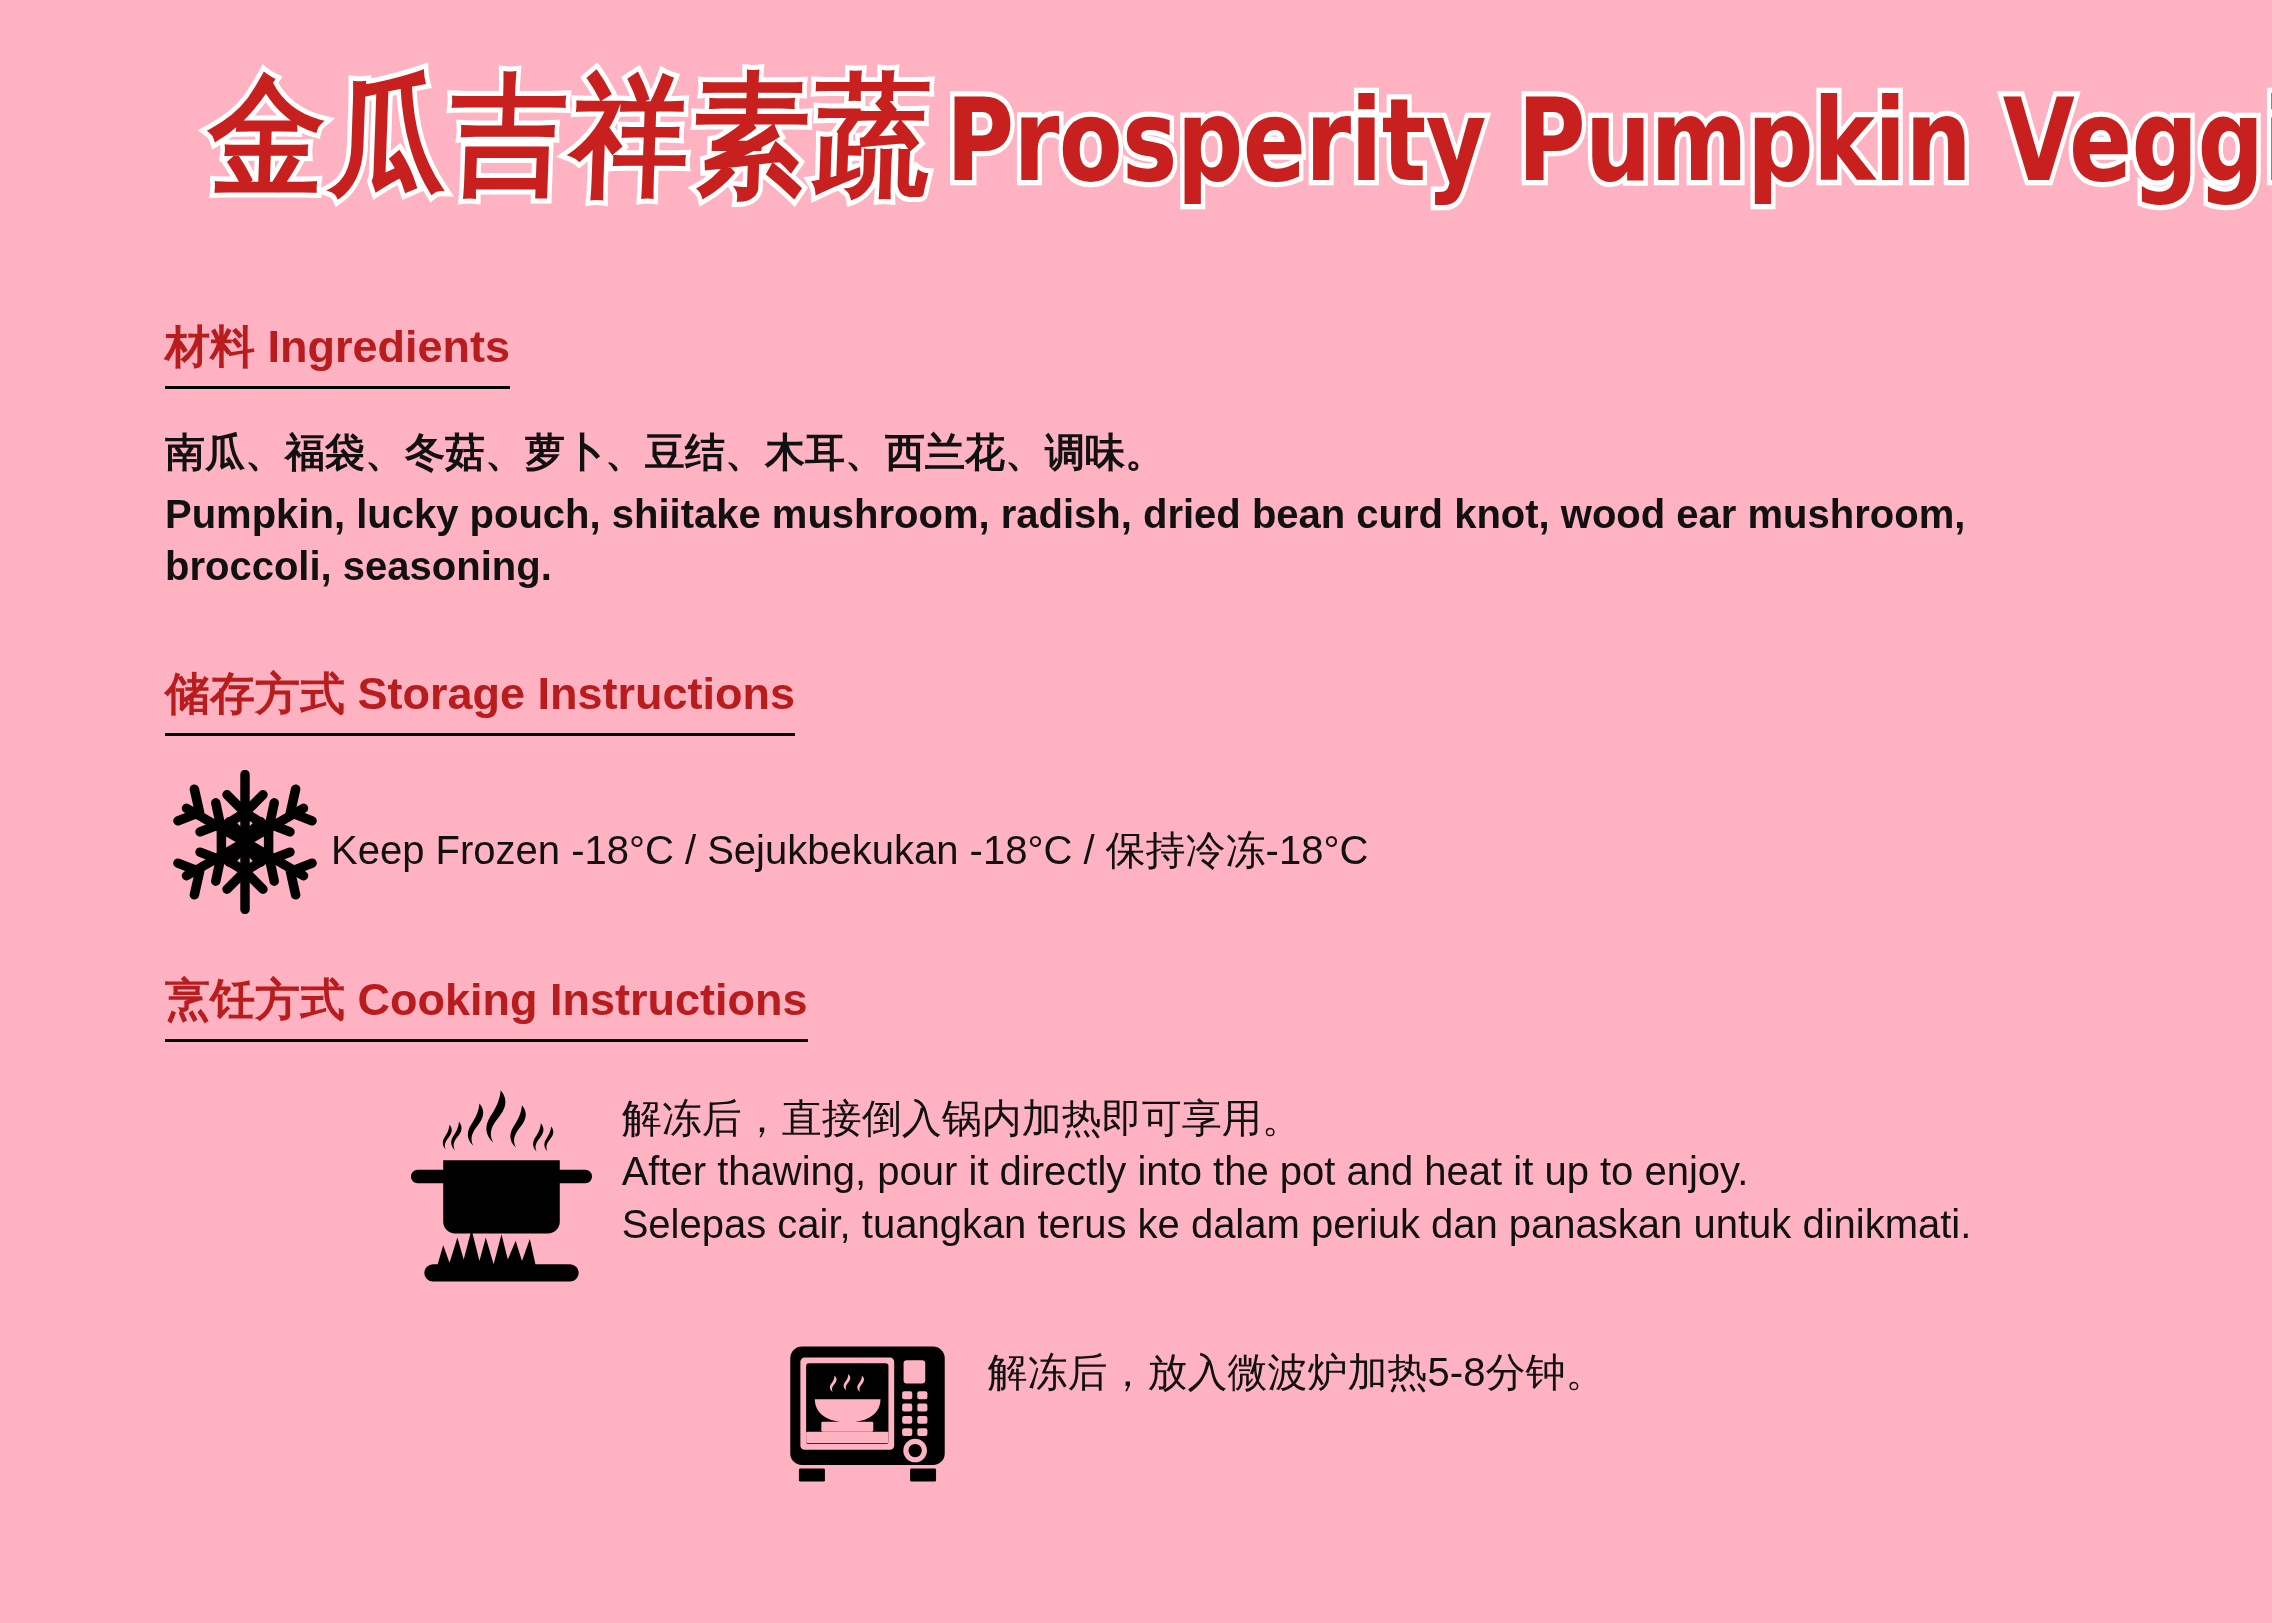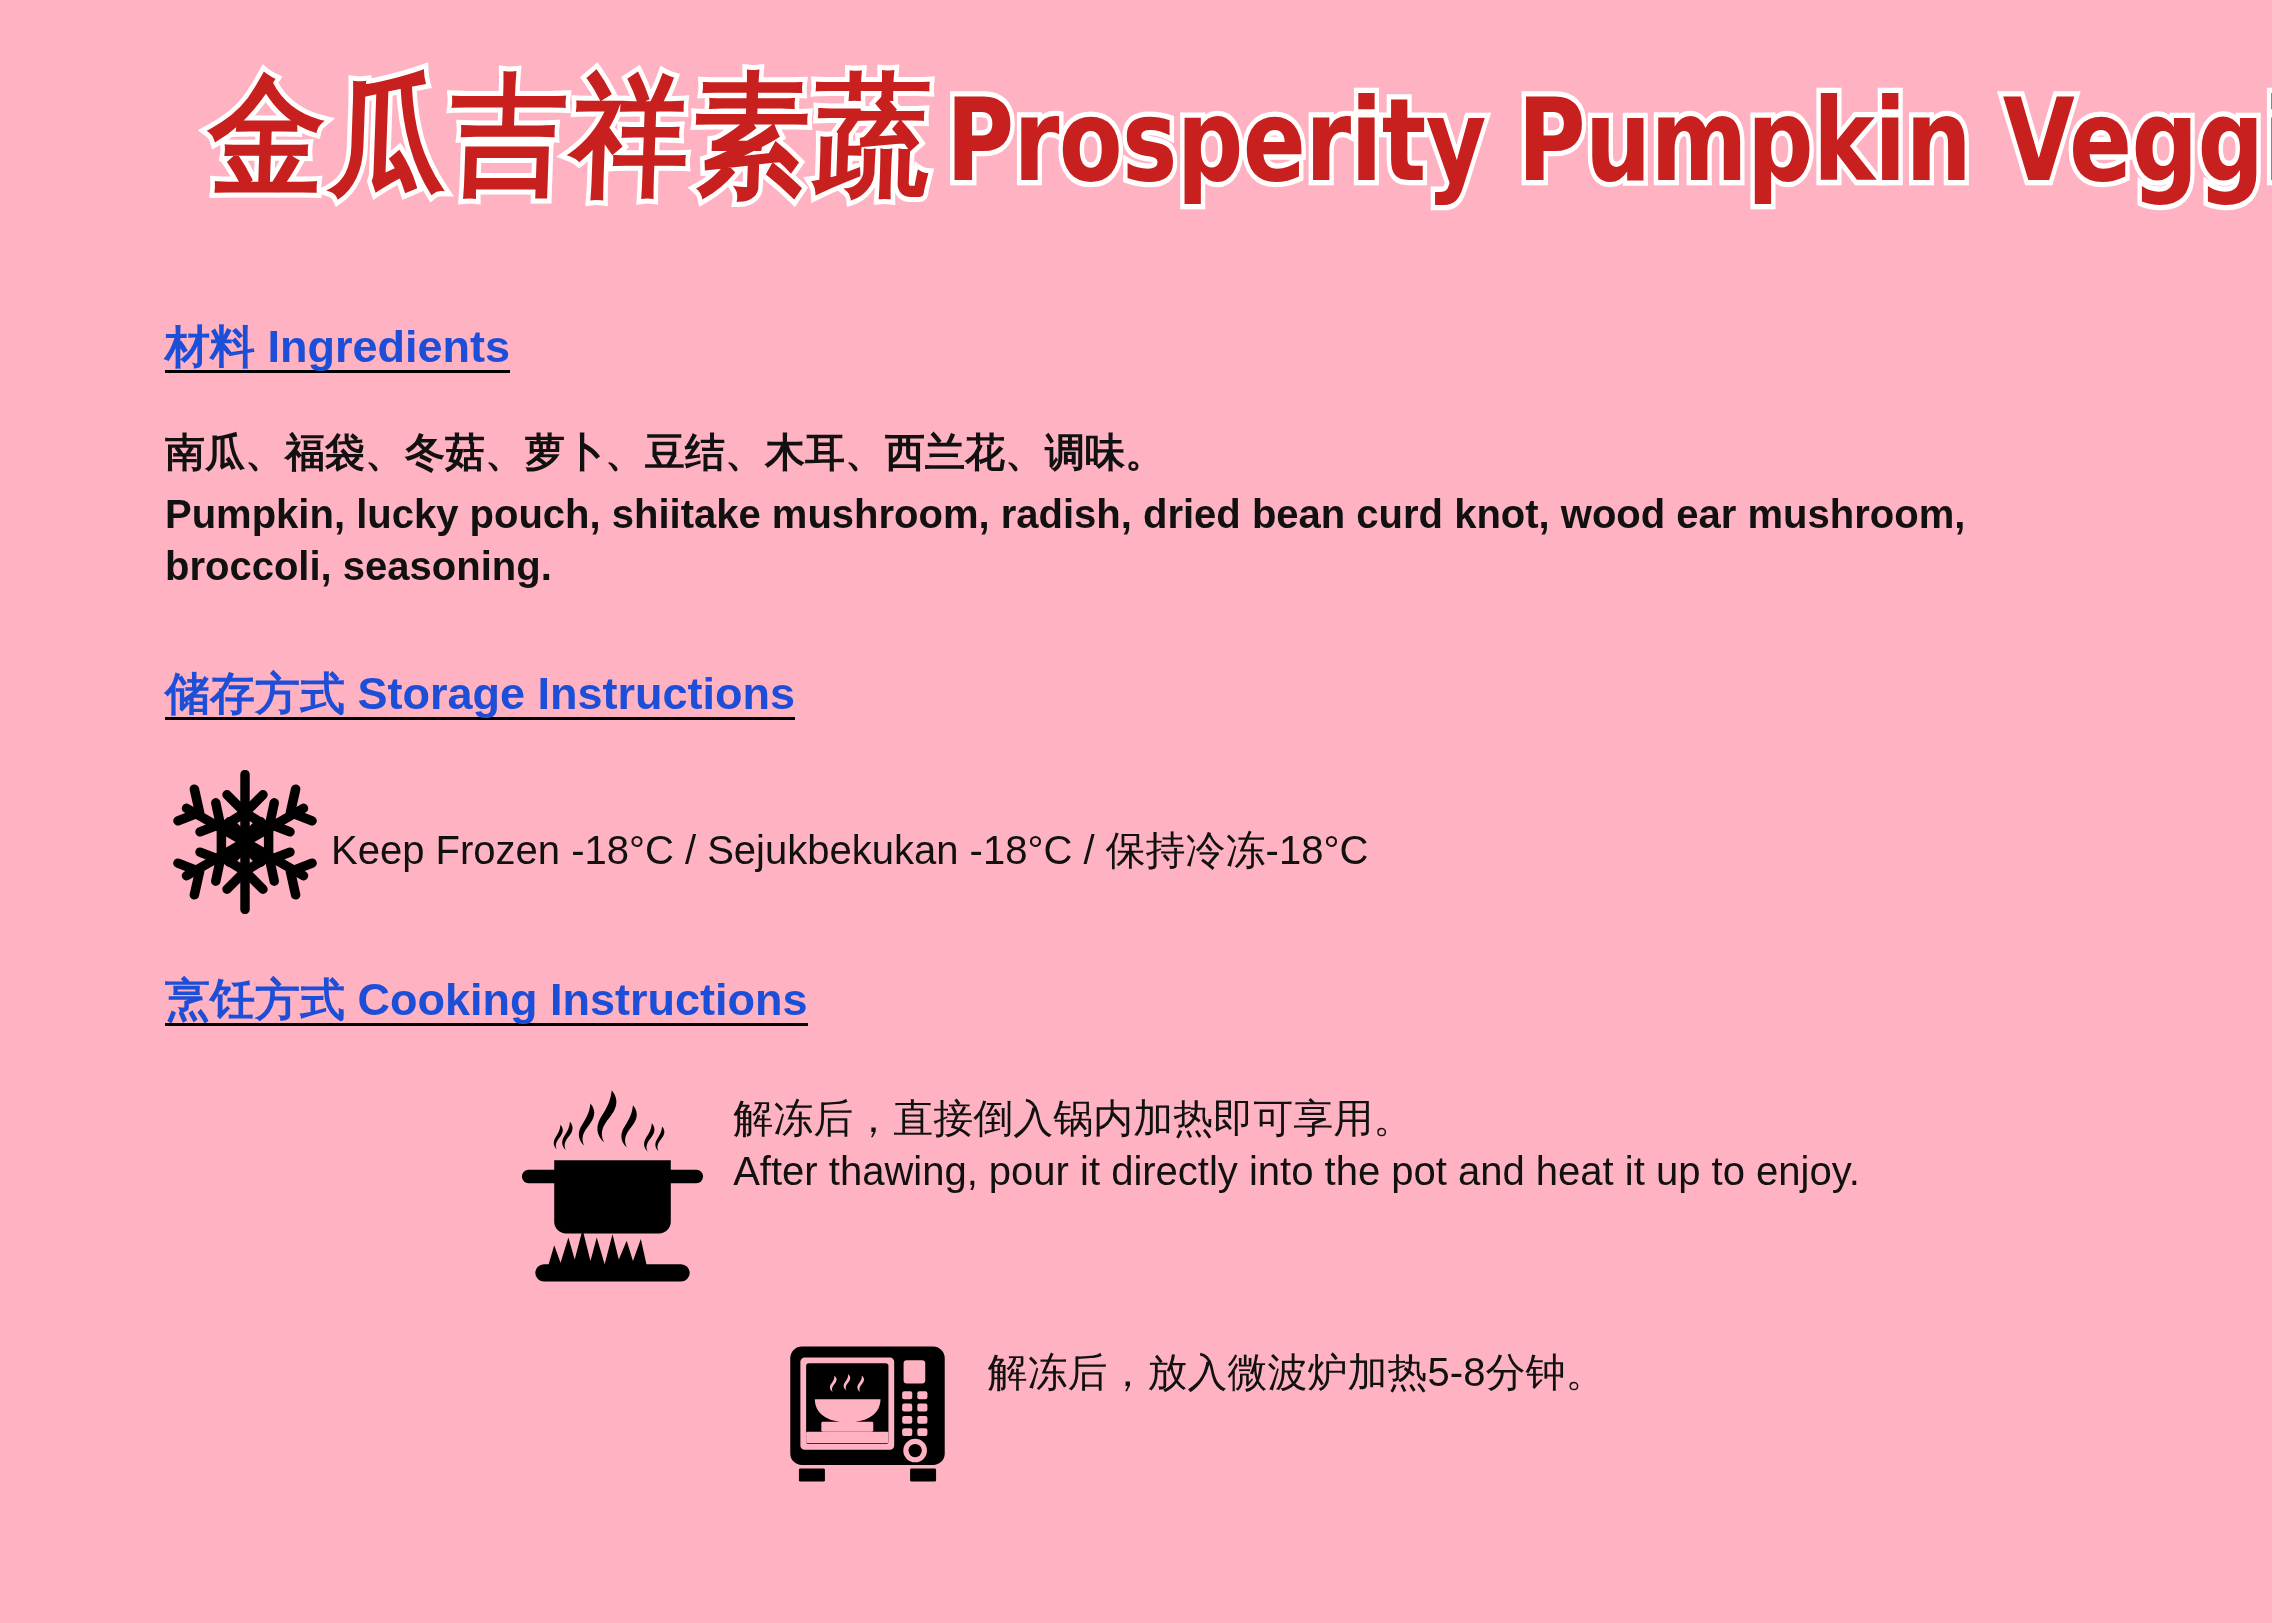--- a/index.html
+++ b/index.html
@@ -48,24 +48,24 @@
     transform: scaleY(1.18) scaleX(0.97);
     transform-origin: left bottom;
   }
 
   
   .heading {
     position: absolute;
     font-family: "Liberation Sans", "DejaVu Sans", sans-serif;
     font-size: 45px;
     font-weight: 700;
-    color: #1d4ed8;
+    color: #b91c1c;
     white-space: nowrap;
     border-bottom: 3.4px solid #000;
-    padding-bottom: 0;
+    padding-bottom: 16px;
     line-height: 1.05;
   }
 
   .body-text {
     position: absolute;
     font-family: "Liberation Sans", "DejaVu Sans", sans-serif;
     font-size: 40px;
     font-weight: 700;
     color: #111111;
     line-height: 1.30;
@@ -167,20 +167,21 @@
 
         <path d="M18 118 l5-17 4 11 5-16 4 14 5-19 5 20 4-15 5 17 5-19 4 16 5-12 4 13 5-14 4 18z"></path>
 
         <rect x="11.0" y="113.0" width="98.0" height="11.0" rx="5.5"></rect>
       </g>
     </svg>
   </div>
   <div class="text-cell" style="padding-top:5.5px;">
     <span class="ln">解冻后，直接倒入锅内加热即可享用。</span>
     <span class="ln">After thawing, pour it directly into the pot and heat it up to enjoy.</span>
+    <span class="ln">Selepas cair, tuangkan terus ke dalam periuk dan panaskan untuk dinikmati.</span>
   </div>
 </div>
 
 <div class="block-row" style="left:159px; top:1340px; width:2034px;">
   <div class="icon-cell" style="width:241px;">
     <svg width="179" height="146" viewBox="0 0 124 100" aria-hidden="true">
       <g fill="#000">
 
         <path d="M8.5 12.0a8 8 0 0 1 8-8h91a8 8 0 0 1 8 8v66a8 8 0 0 1-8 8h-91a8 8 0 0 1-8-8z"></path>
 

